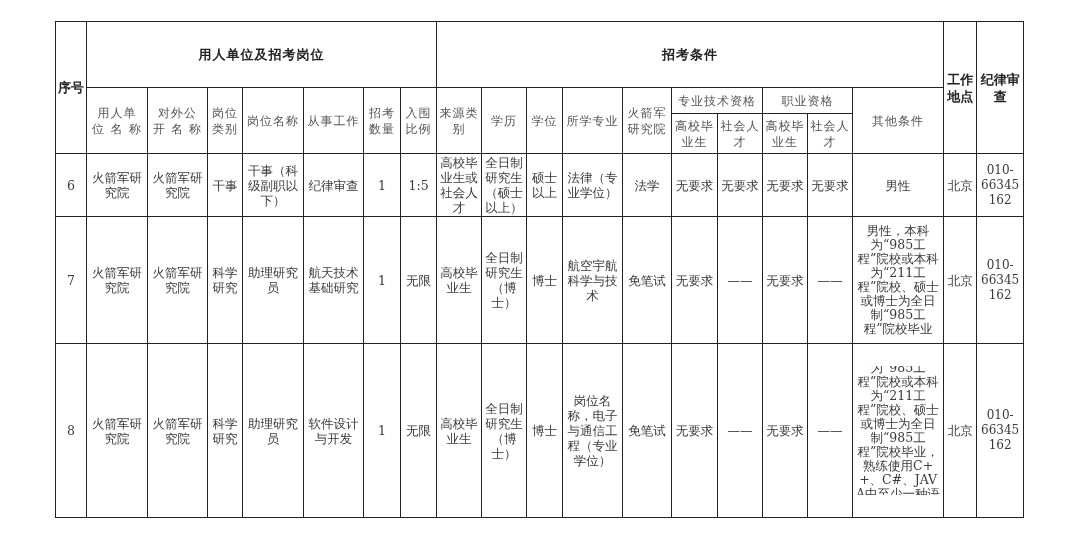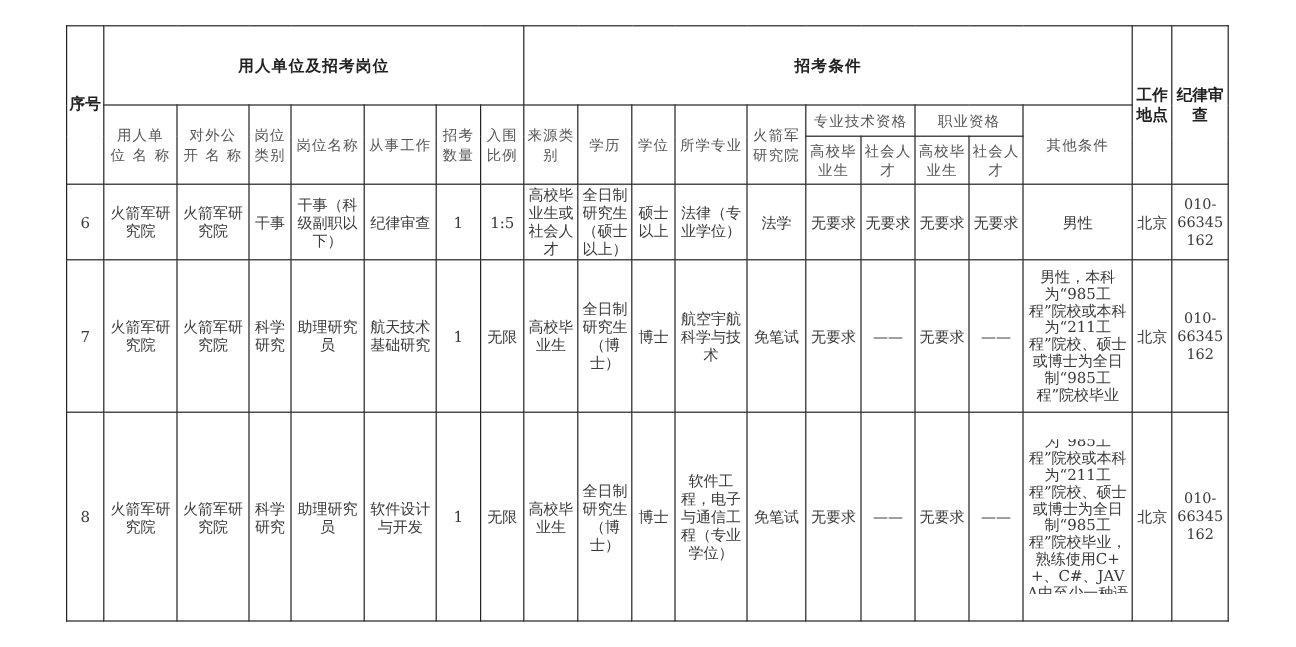--- a/index.html
+++ b/index.html
@@ -137,21 +137,21 @@
     <td>火箭军研究院</td>
     <td>火箭军研究院</td>
     <td>科学研究</td>
     <td>助理研究员</td>
     <td>软件设计与开发</td>
     <td>1</td>
     <td>无限</td>
     <td>高校毕业生</td>
     <td>全日制研究生（博士）</td>
     <td>博士</td>
-    <td>软件工程，电子与通信工程（专业学位）</td>
+    <td>岗位名称，电子与通信工程（专业学位）</td>
     <td>免笔试</td>
     <td>无要求</td>
     <td>——</td>
     <td>无要求</td>
     <td>——</td>
     <td>
       <div class="clip">
             <span>男性，本科为“985工程”院校或本科为“211工程”院校、硕士或博士为全日制“985工程”院校毕业，熟练使用C++、C#、JAVA中至少一种语言</span>
           </div>
     </td>

